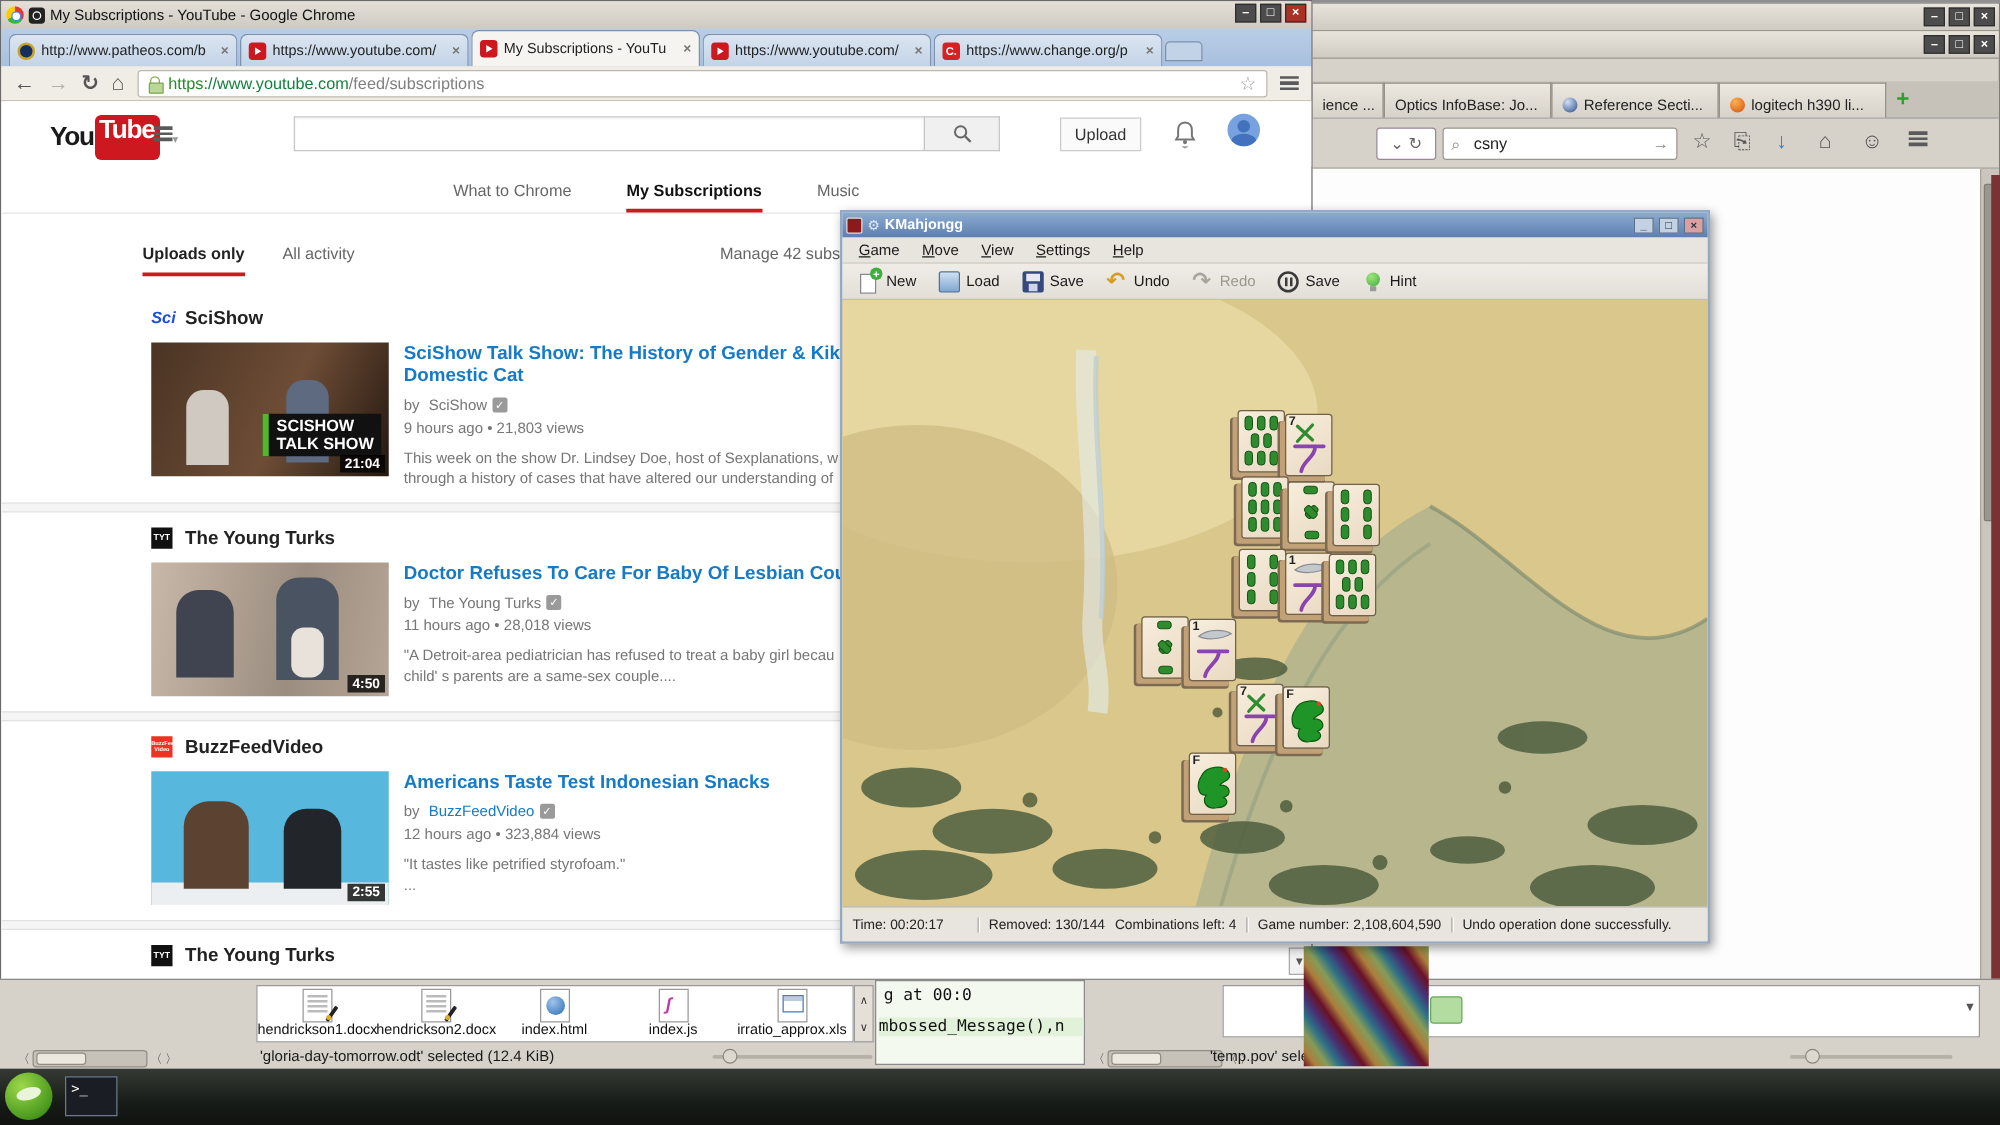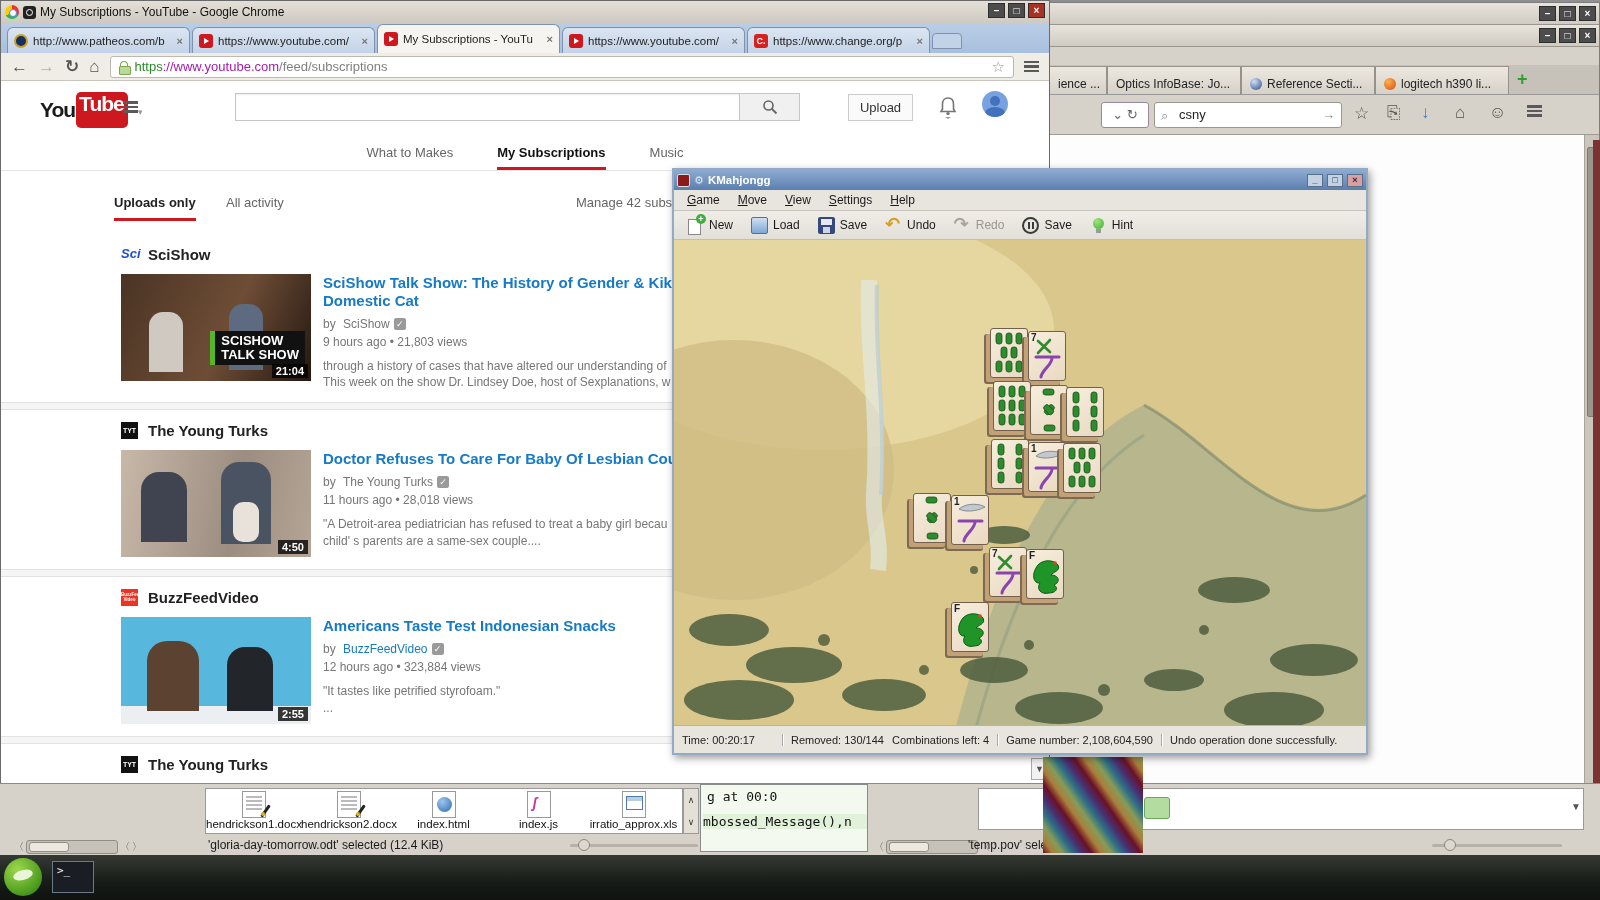--- a/index.html
+++ b/index.html
@@ -281,21 +281,21 @@
         <div style="width: 30px; height: 16px; background: rgb(195, 211, 231); border: 1px solid rgb(126, 146, 173); border-radius: 4px 4px 0px 0px; margin-bottom: 4px;"></div>
       </div>
     <div id="cr-toolbar">
       <span class="navg">←</span>
       <span class="navg dis">→</span>
       <span class="navg">↻</span>
       <span class="navg">⌂</span>
       <div id="cr-urlbox">
         <span class="lock"></span>
         <span style="white-space:nowrap;overflow:hidden;flex:1">
-          <span style="color:#2a8a2a">https</span><span style="color:#a21caf">://www.youtube.com</span><span style="color:#808080">/feed/subscriptions</span>
+          <span style="color:#2a8a2a">https</span><span style="color:#15803d">://www.youtube.com</span><span style="color:#808080">/feed/subscriptions</span>
         </span>
         <span id="cr-star">☆</span>
       </div>
       <span class="bars">
           <i></i>
           <i></i>
           <i></i>
         </span>
     </div>
 
@@ -319,21 +319,21 @@
         <div id="yt-bell">
           <svg width="20" height="24" viewBox="0 0 20 24">
               <path d="M10 3 C6 3 4.5 6 4.5 9 L4.5 14 L3 16.5 L17 16.5 L15.5 14 L15.5 9 C15.5 6 14 3 10 3 Z" fill="none" stroke="#757575" stroke-width="1.6"></path>
               <circle cx="10" cy="18.6" r="1.7" fill="#757575"></circle>
               <path d="M7 22 L13 22 L10 24 Z" fill="#999"></path>
             </svg>
         </div>
         <div id="yt-avatar"></div>
       </div>
       <div id="yt-nav">
-          <span class="nav-item">What to Makes</span>
+          <span class="nav-item">What to Chrome</span>
           <span class="nav-item active">My Subscriptions</span>
           <span class="nav-item">Music</span>
         </div>
       <div id="feed-tabs">
         <span id="manage-link">Manage 42 subscriptions</span>
       <span class="ftab active" style="left: 113px;">Uploads only</span>
           <span class="ftab" style="left: 225px;">All activity</span>
         </div>
       <div id="video-list">
           <div class="section">
@@ -345,22 +345,22 @@
               <div class="thumb scishow">
                 <div class="p1"></div>
                 <div class="p2"></div>
                 <div class="badge">SCISHOW<br>TALK SHOW</div>
                 <span class="dur">21:04</span>
               </div>
               <div class="vinfo">
                 <div class="vtitle">SciShow Talk Show: The History of Gender &amp; Kiki the Domestic Cat</div>
                 <div class="vby">by&nbsp;<span>SciShow</span><span class="vbadge">✓</span></div>
                 <div class="vmeta">9 hours ago • 21,803 views</div>
+                <div class="vdesc">This week on the show Dr. Lindsey Doe, host of Sexplanations, w</div>
                 <div class="vdesc">through a history of cases that have altered our understanding of</div>
-                <div class="vdesc">This week on the show Dr. Lindsey Doe, host of Sexplanations, w</div>
               </div>
             </div>
           </div>
           <div class="sep"></div>
           <div class="section">
             <div class="chrow">
               <span class="chbadge tyt">TYT</span>
               <span class="chname">The Young Turks</span>
             </div>
             <div class="vrow">

